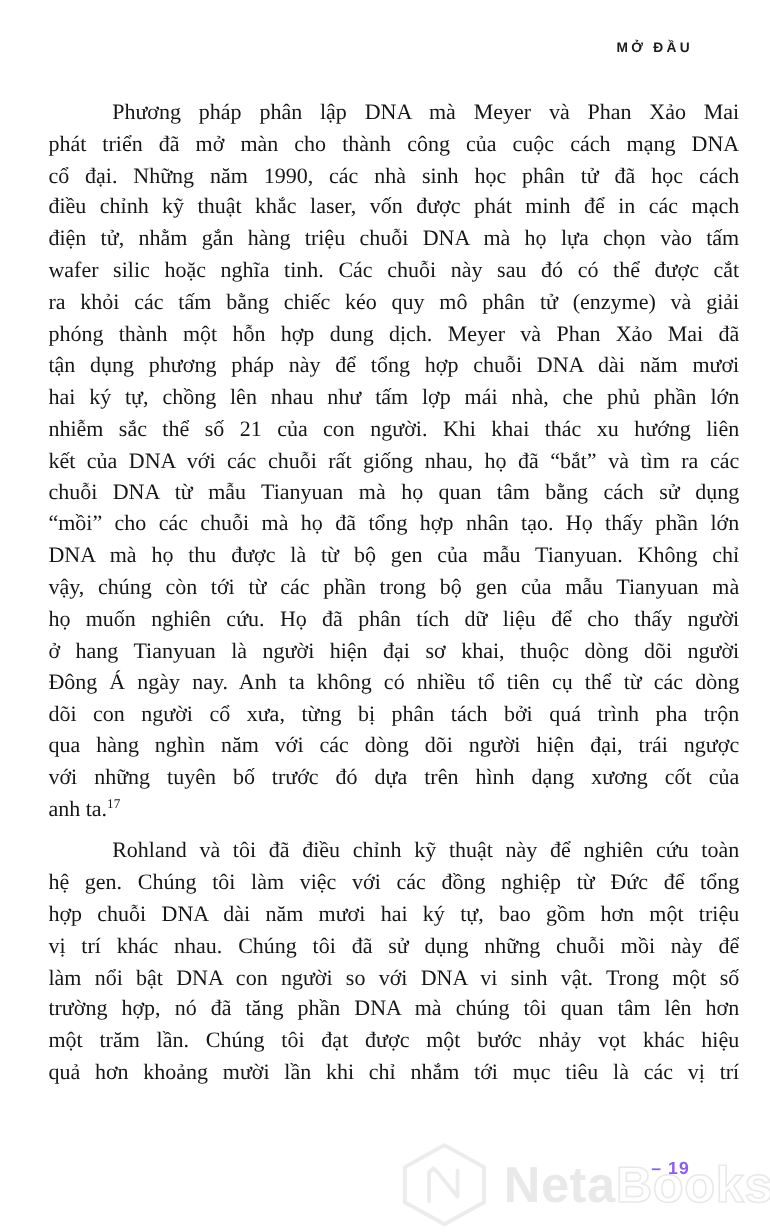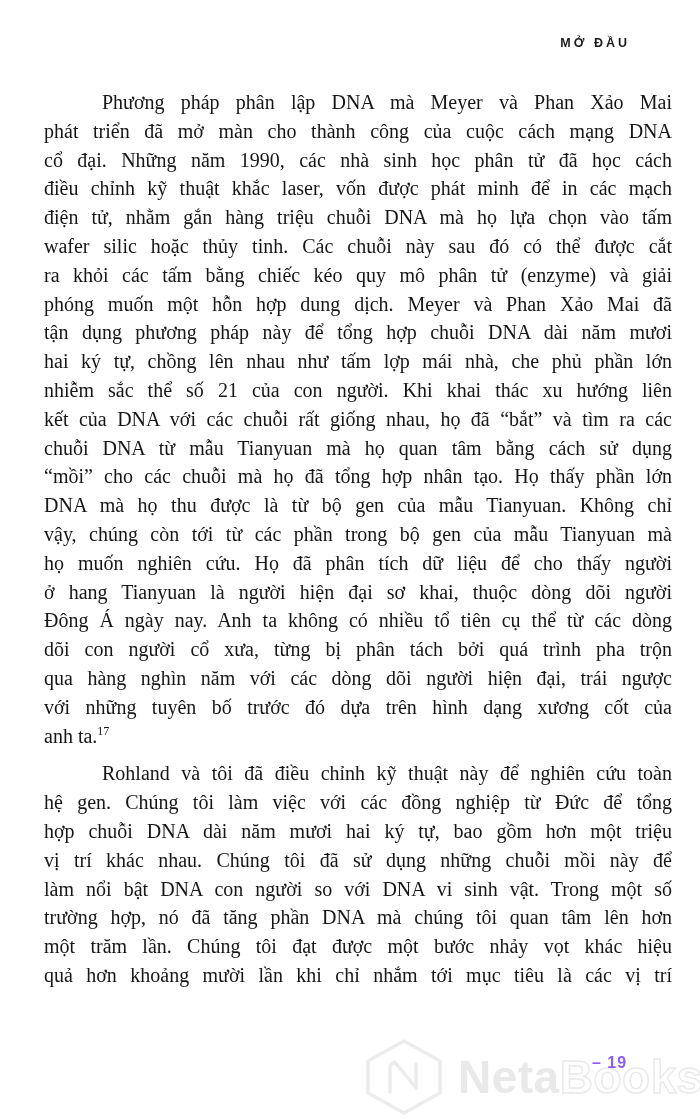--- a/index.html
+++ b/index.html
@@ -86,23 +86,23 @@
 
   <div class="running-head">MỞ ĐẦU</div>
 
   <div class="text-block" id="text-block">
       <div class="para">
         <div class="line indent">Phương pháp phân lập DNA mà Meyer và Phan Xảo Mai</div>
         <div class="line">phát triển đã mở màn cho thành công của cuộc cách mạng DNA</div>
         <div class="line">cổ đại. Những năm 1990, các nhà sinh học phân tử đã học cách</div>
         <div class="line">điều chỉnh kỹ thuật khắc laser, vốn được phát minh để in các mạch</div>
         <div class="line">điện tử, nhằm gắn hàng triệu chuỗi DNA mà họ lựa chọn vào tấm</div>
-        <div class="line">wafer silic hoặc thủy tinh. Các chuỗi này sau đó có thể được cắt</div>
+        <div class="line">wafer silic hoặc nghĩa tinh. Các chuỗi này sau đó có thể được cắt</div>
         <div class="line">ra khỏi các tấm bằng chiếc kéo quy mô phân tử (enzyme) và giải</div>
-        <div class="line">phóng muốn một hỗn hợp dung dịch. Meyer và Phan Xảo Mai đã</div>
+        <div class="line">phóng thành một hỗn hợp dung dịch. Meyer và Phan Xảo Mai đã</div>
         <div class="line">tận dụng phương pháp này để tổng hợp chuỗi DNA dài năm mươi</div>
         <div class="line">hai ký tự, chồng lên nhau như tấm lợp mái nhà, che phủ phần lớn</div>
         <div class="line">nhiễm sắc thể số 21 của con người. Khi khai thác xu hướng liên</div>
         <div class="line">kết của DNA với các chuỗi rất giống nhau, họ đã “bắt” và tìm ra các</div>
         <div class="line">chuỗi DNA từ mẫu Tianyuan mà họ quan tâm bằng cách sử dụng</div>
         <div class="line">“mồi” cho các chuỗi mà họ đã tổng hợp nhân tạo. Họ thấy phần lớn</div>
         <div class="line">DNA mà họ thu được là từ bộ gen của mẫu Tianyuan. Không chỉ</div>
         <div class="line">vậy, chúng còn tới từ các phần trong bộ gen của mẫu Tianyuan mà</div>
         <div class="line">họ muốn nghiên cứu. Họ đã phân tích dữ liệu để cho thấy người</div>
         <div class="line">ở hang Tianyuan là người hiện đại sơ khai, thuộc dòng dõi người</div>

